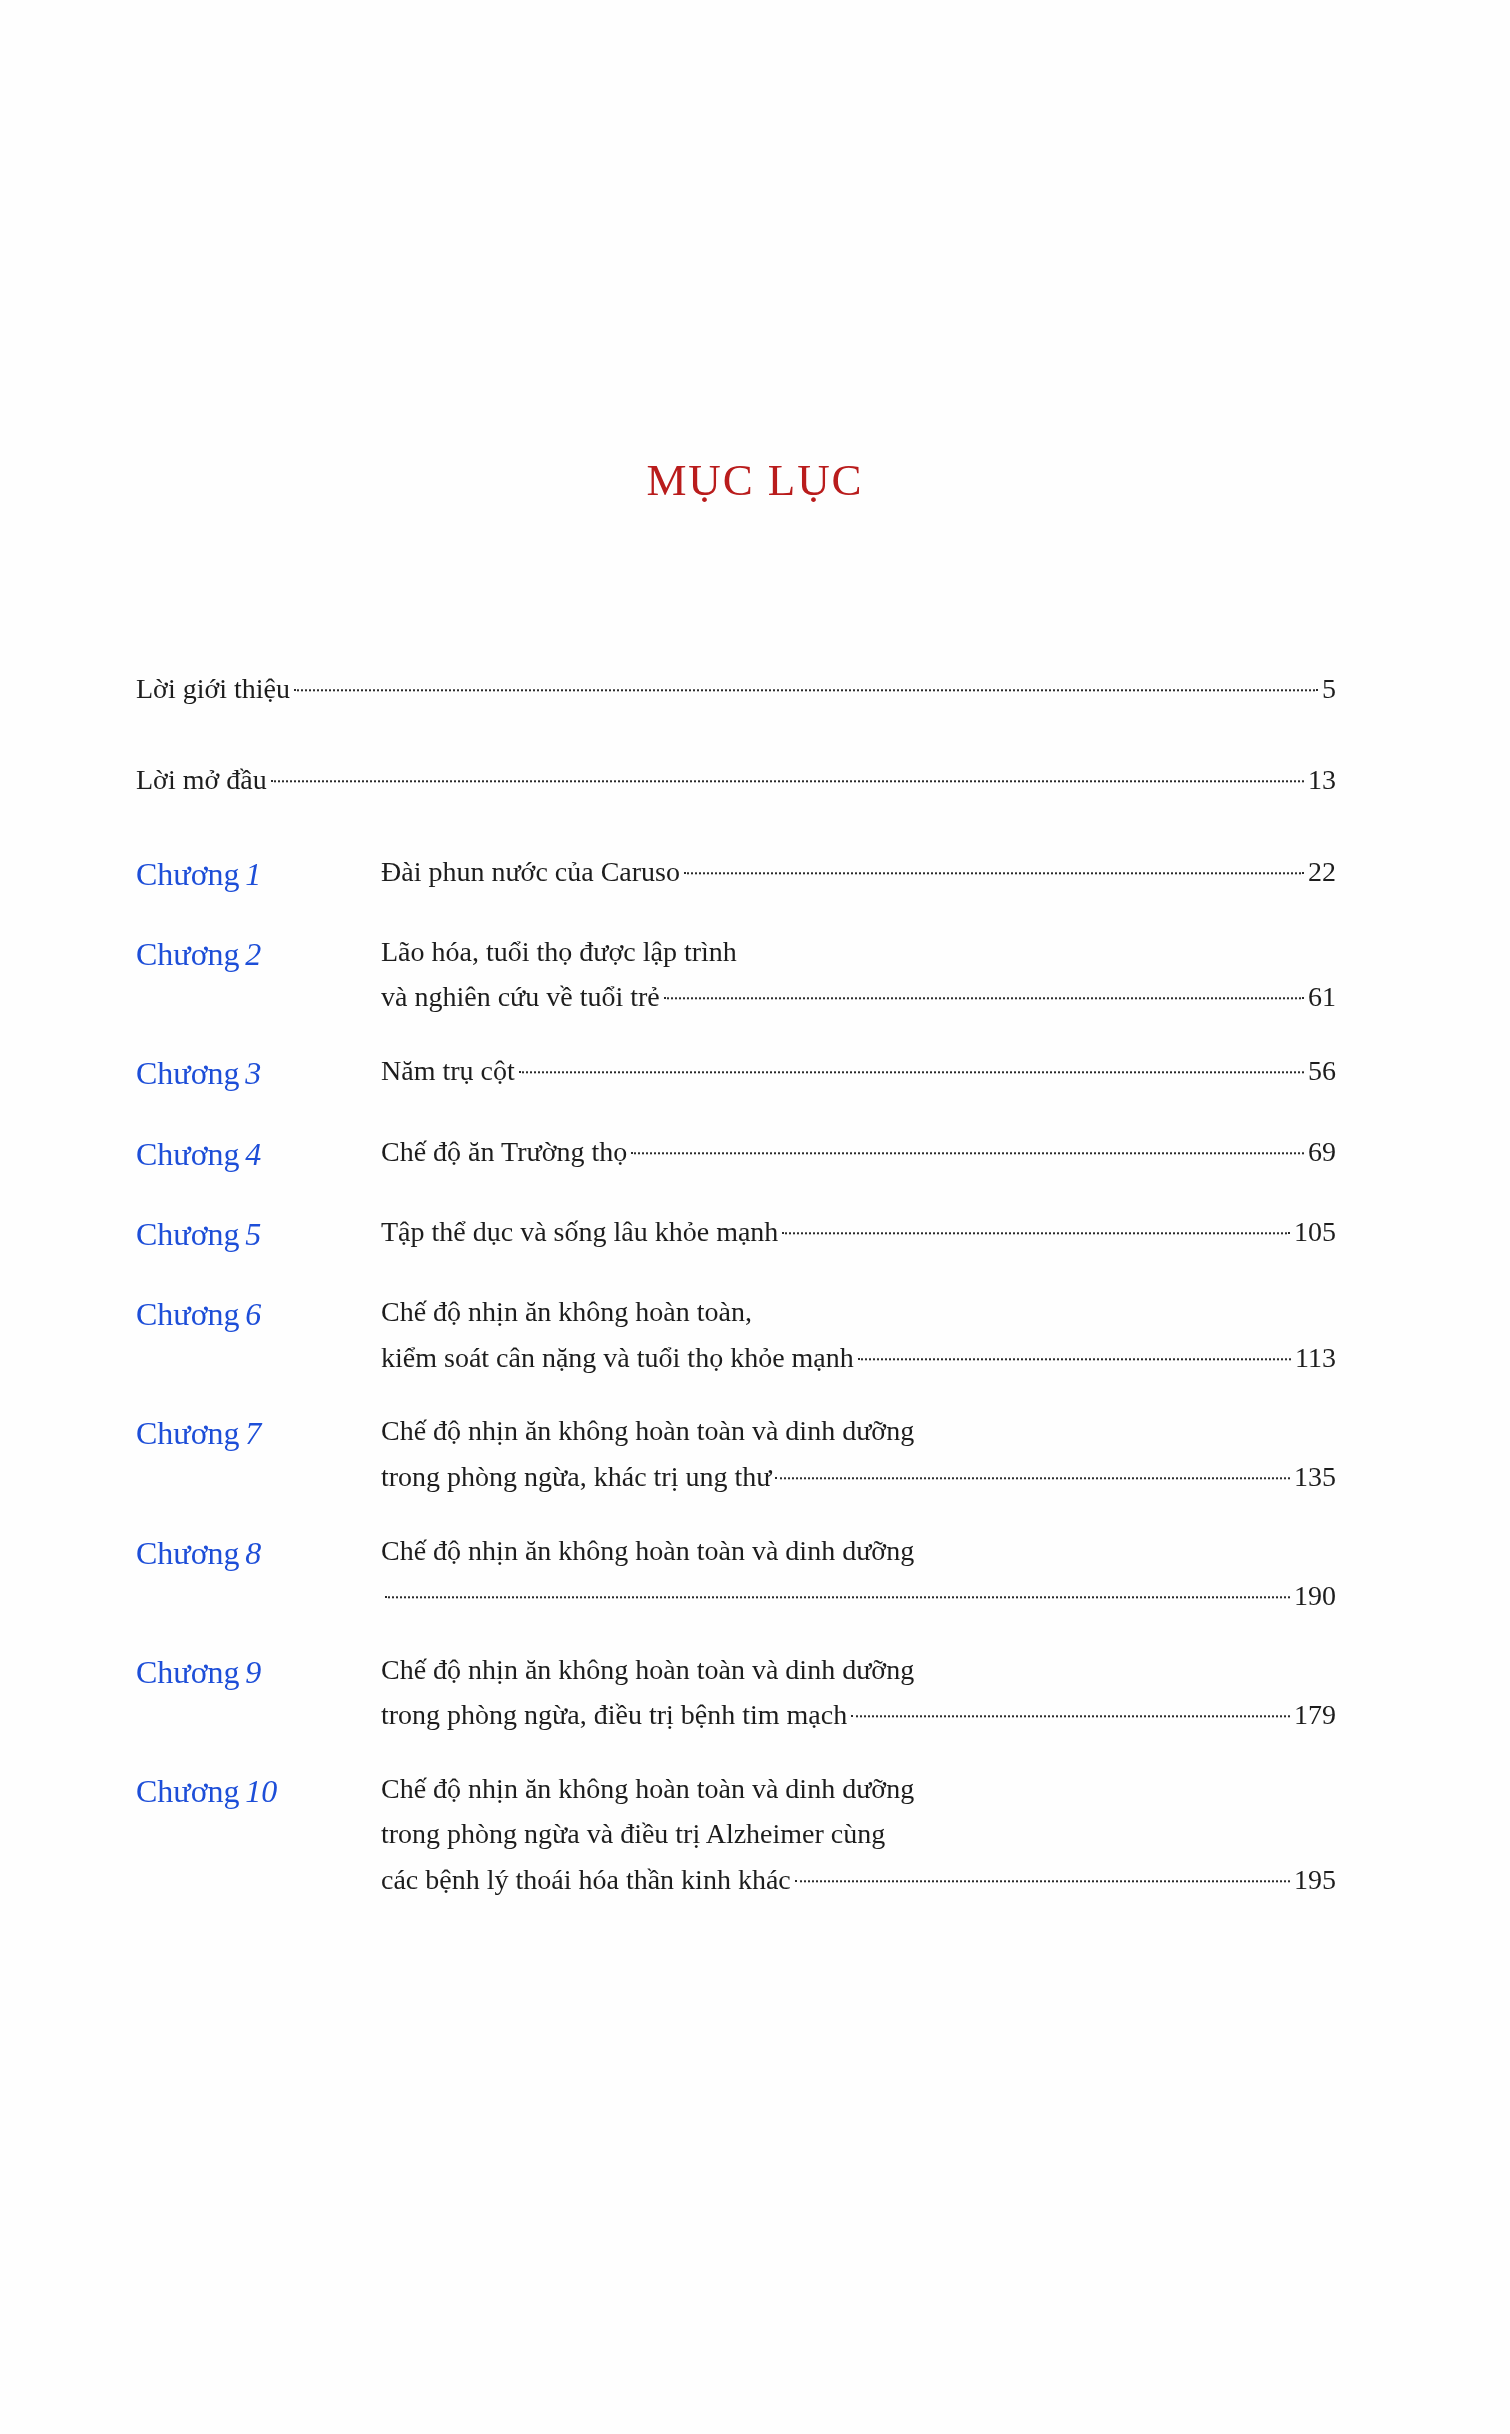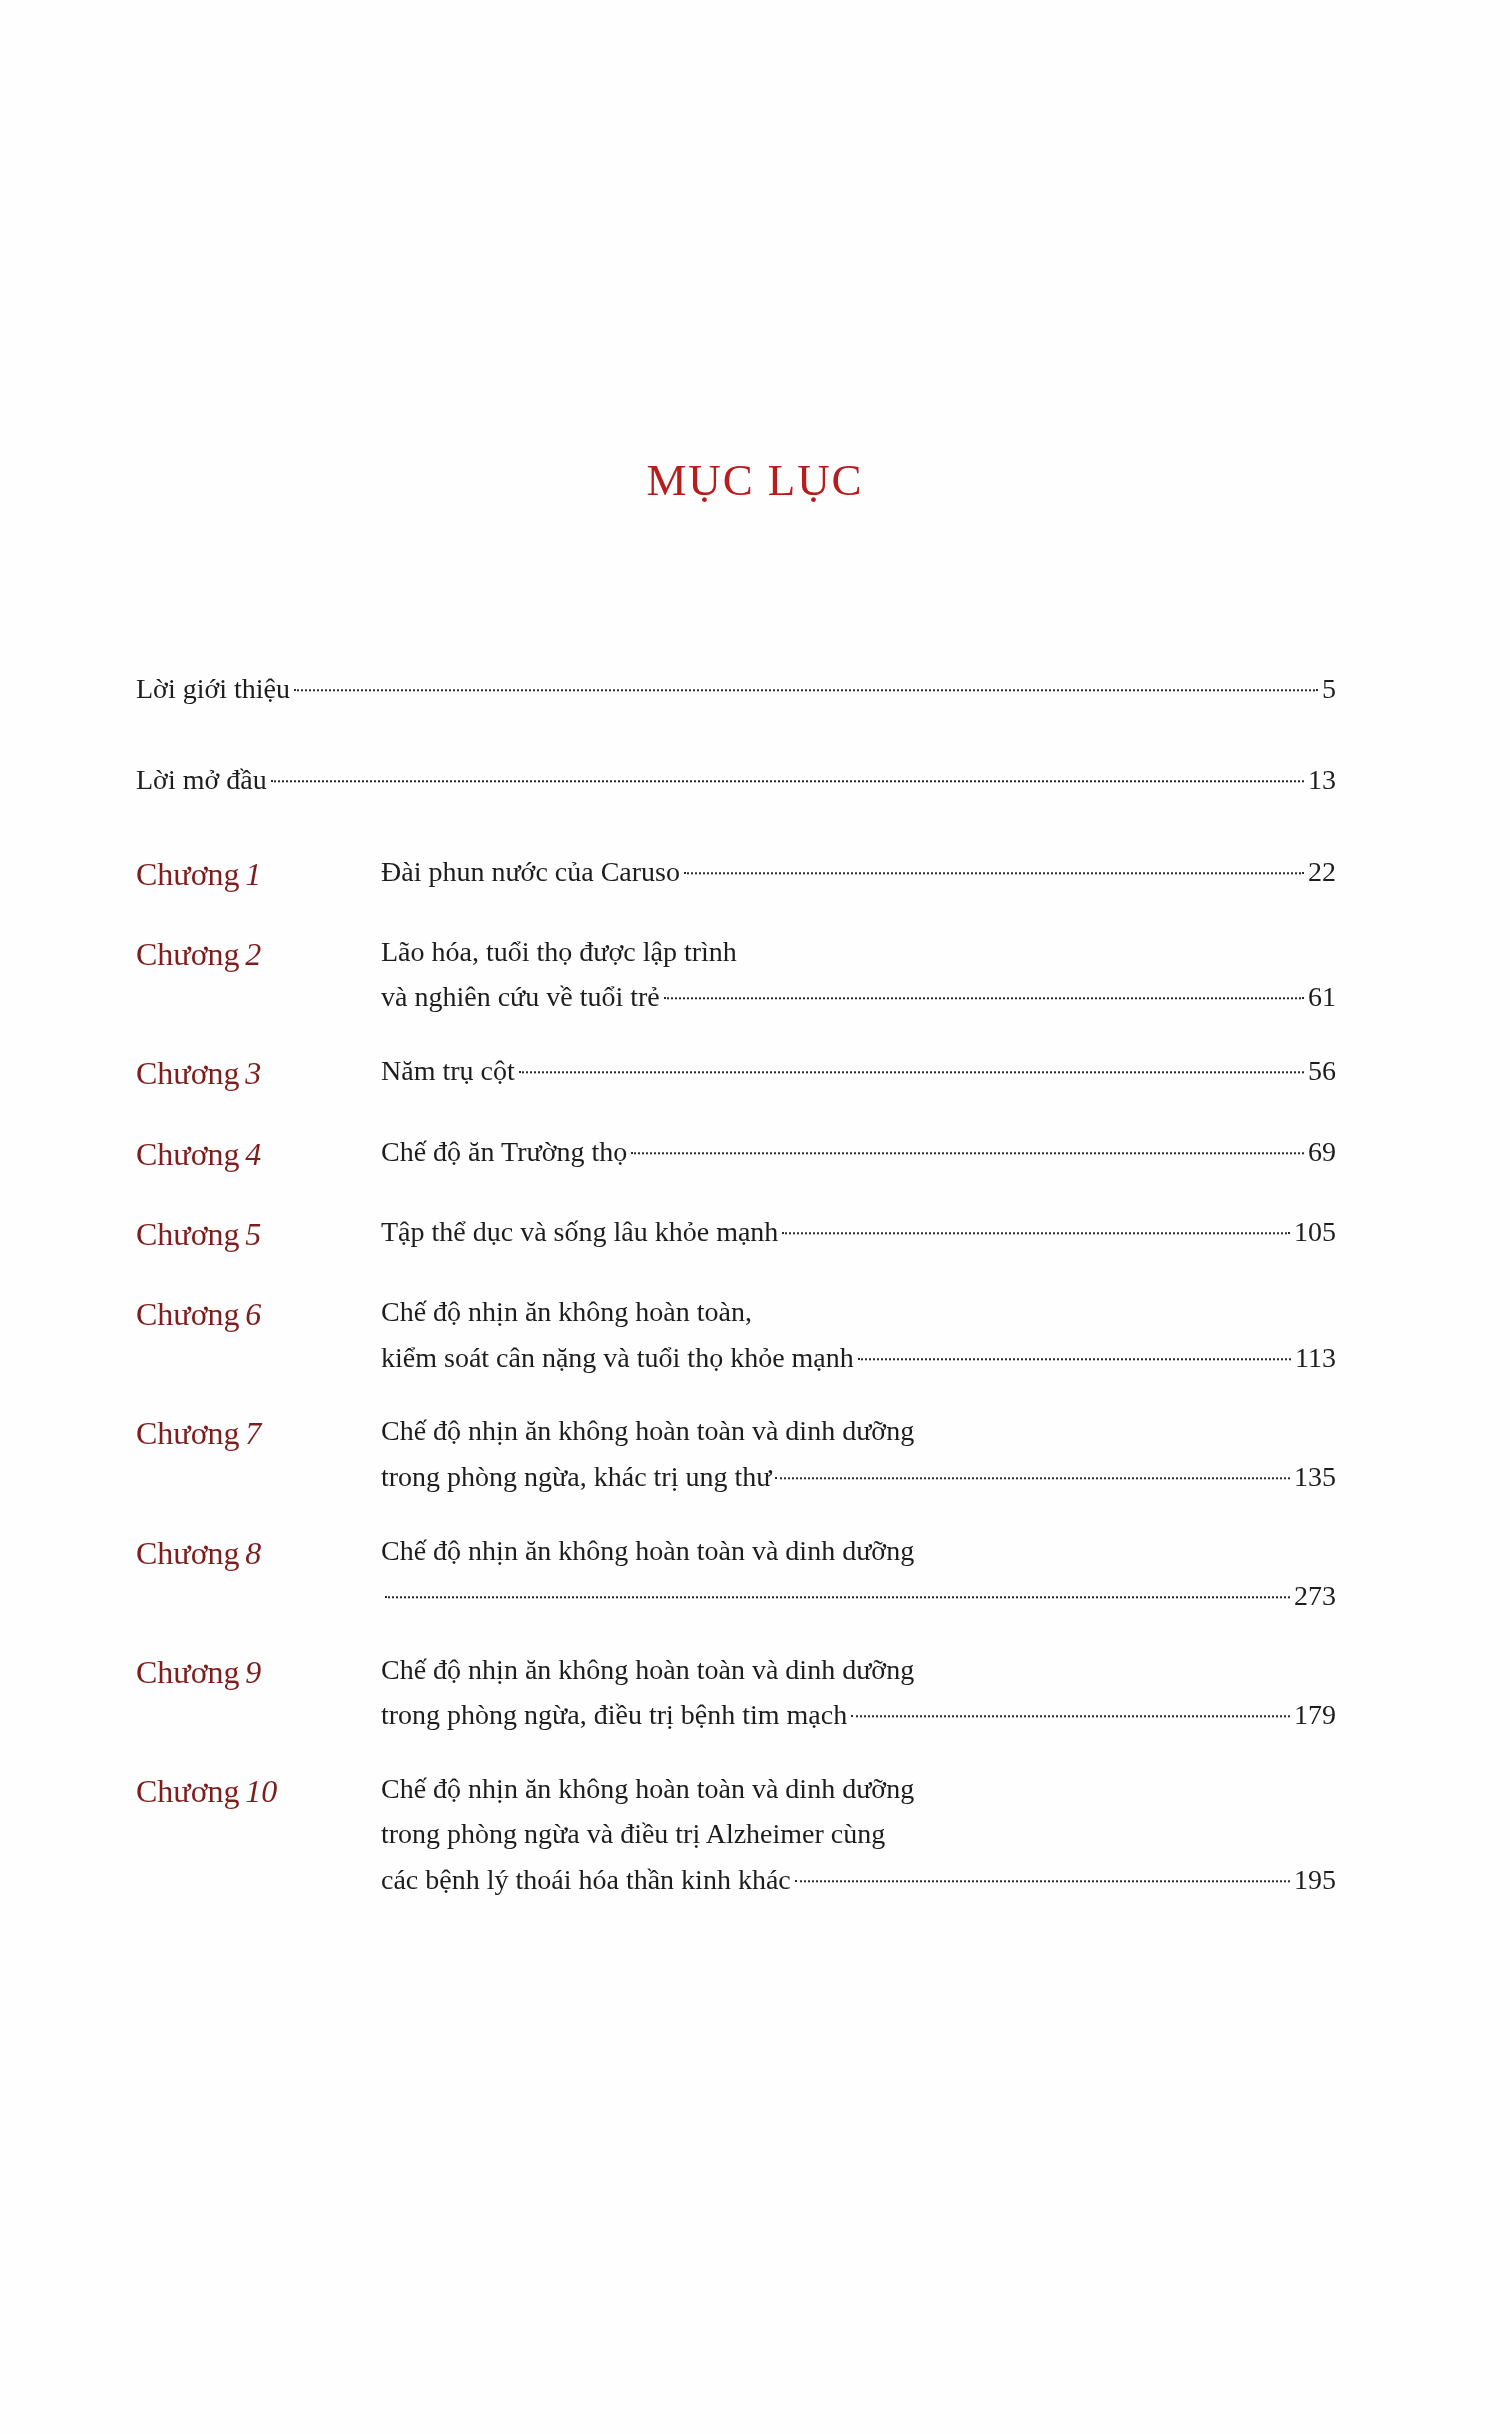--- a/index.html
+++ b/index.html
@@ -43,21 +43,21 @@
     margin-bottom: 28.5px;
   }
   .toc-entry.front {
     margin-bottom: 46px;
   }
   .label-col {
     width: 245px;
     flex: 0 0 245px;
     font-size: 32px;
     line-height: 1.62;
-    color: #7f1d1d;
+    color: #1d4ed8;
     white-space: nowrap;
   }
   .label-col .chapnum {
     font-style: italic;
     font-family: "Liberation Serif", serif;
     padding-left: 5.7px;
   }
   .body-col {
     flex: 1 1 auto;
     min-width: 0;
@@ -226,21 +226,21 @@
       <div class="label-col">
         <span>Chương</span><span class="chapnum">8</span>
       </div>
       <div class="body-col">
         <div class="line no-leader">
           <span class="text">Chế độ nhịn ăn không hoàn toàn và dinh dưỡng</span>
           <span class="leader"></span>
         </div>
         <div class="line">
           <span class="leader"></span>
-          <span class="pagenum">273</span>
+          <span class="pagenum">190</span>
         </div>
       </div>
     </div>
 
     <div class="toc-entry">
       <div class="label-col">
         <span>Chương</span><span class="chapnum">9</span>
       </div>
       <div class="body-col">
         <div class="line no-leader">

